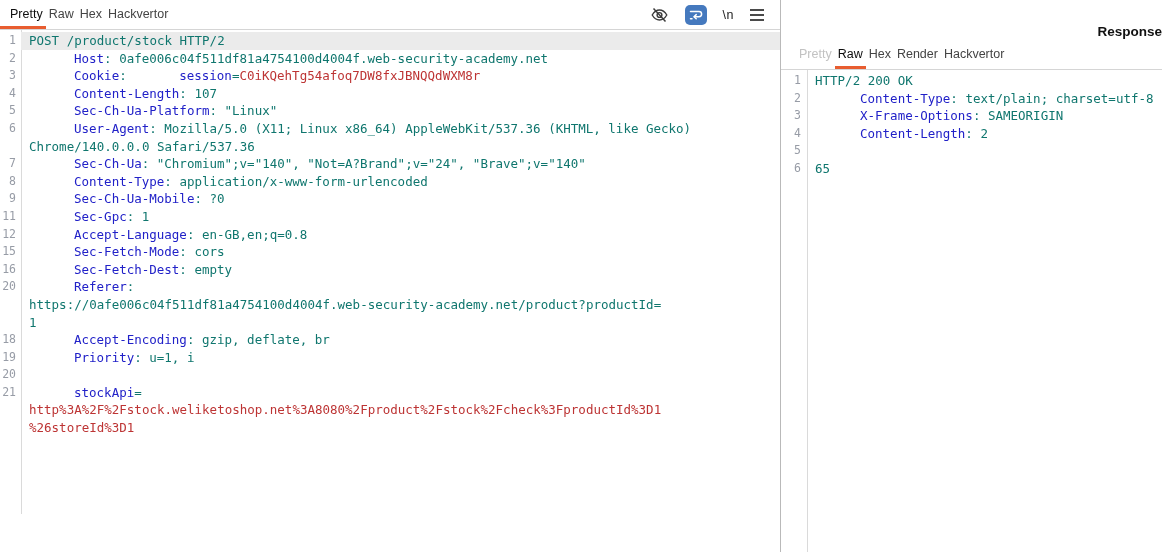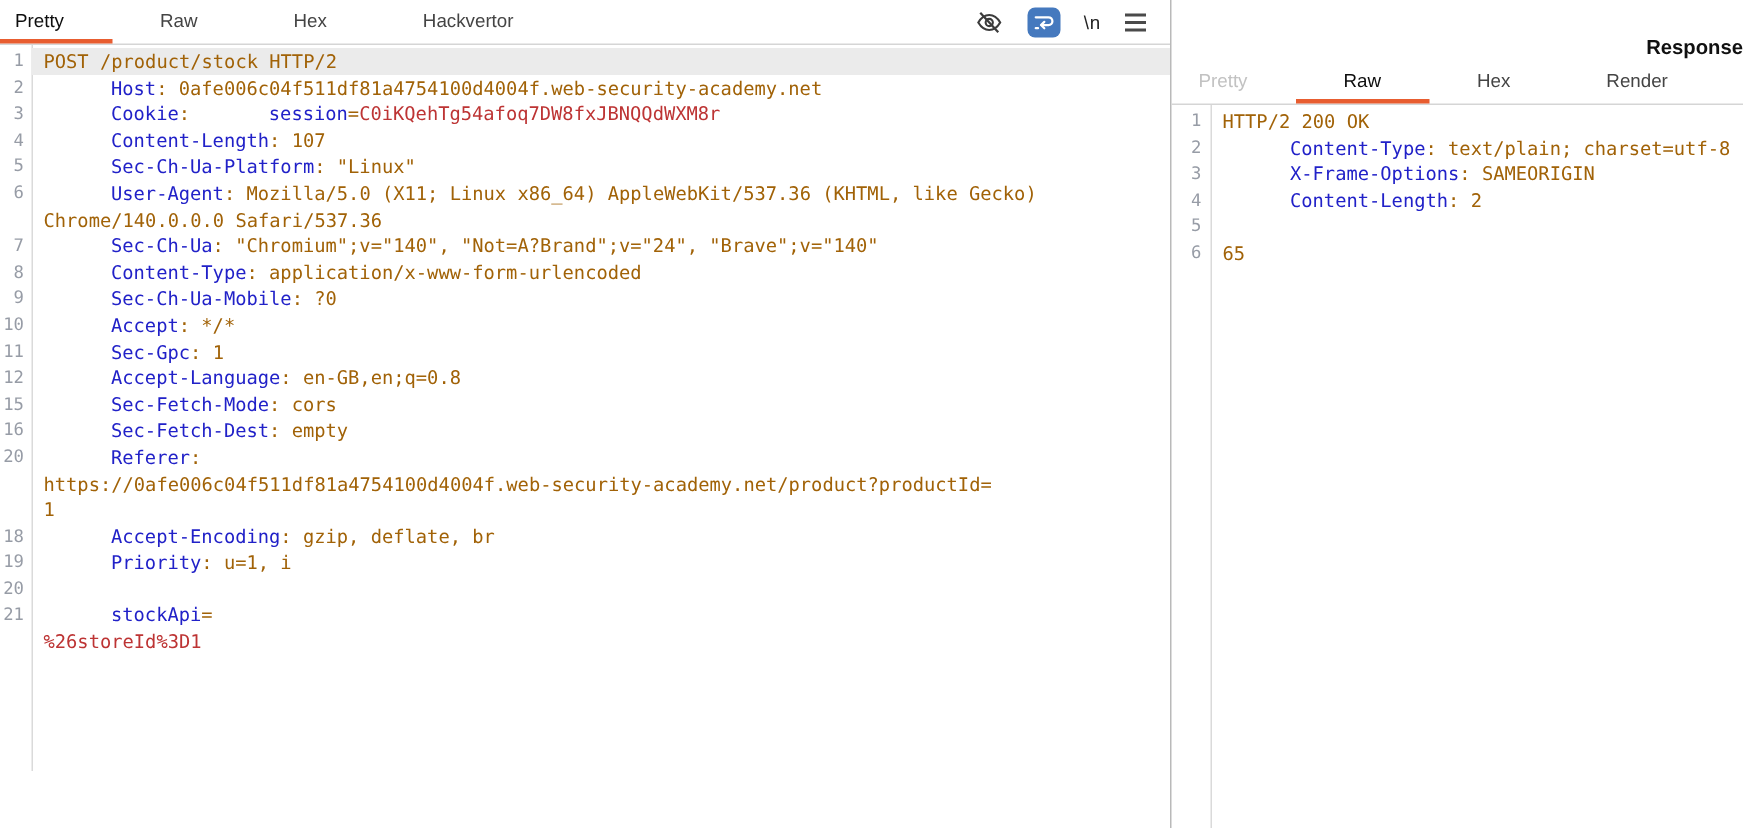--- a/index.html
+++ b/index.html
@@ -11,21 +11,21 @@
   .panel-request{left:0;width:780px;}
   .panel-response{left:781px;width:381px;}
   .v-divider{position:absolute;left:780px;top:0;width:1px;height:552px;background:#b9b9b9;}
 
   .panel-title{font-size:13.5px;font-weight:bold;color:#111;padding:24px 0 0 10px;height:16px;}
   .panel-response .panel-title{padding-left:16px;text-align:right;}
 
   .tab-bar{display:flex;align-items:stretch;height:29px;border-bottom:1px solid #d5d5d5;
            box-sizing:border-box;position:relative;margin-top:1px;}
   .panel-response .tab-bar{padding-left:8px;}
-  .tab{display:flex;align-items:center;padding:0 32px;font-size:12.5px;color:#444;
+  .tab{display:flex;align-items:center;padding:0 3px;font-size:12.5px;color:#444;
        border-bottom:3px solid transparent;box-sizing:border-box;cursor:default;text-align:center;}
   .tab:first-child{padding-left:10px;}
   .tab.active{color:#0d0d0d;border-bottom-color:#e85d30;}
   .tab.disabled{color:#c2c2c2;}
 
   .tab-icons{margin-left:auto;display:flex;align-items:center;gap:16px;padding-right:16px;}
   .icon-btn{display:flex;align-items:center;justify-content:center;}
   .wrap-chip{width:22px;height:20px;background:#4579be;border-radius:5px;
              display:flex;align-items:center;justify-content:center;}
   .nl-label{font-size:12.5px;color:#222;letter-spacing:0.5px;}
@@ -36,21 +36,21 @@
           font-size:12.5px;line-height:17.6px;padding-top:2px;height:480px;}
   .gutter-sep{position:absolute;top:0;bottom:-2px;width:1px;background:#dadada;z-index:0;}
   .panel-request .gutter-sep{left:21px;}
   .panel-response .gutter-sep{left:26px;}
   .ln-row{display:flex;height:17.6px;position:relative;z-index:1;}
   .ln-num{flex:0 0 21px;box-sizing:border-box;text-align:right;padding-right:5px;
           color:#979ca6;font-size:11.5px;}
   .panel-response .ln-num{flex-basis:26px;padding-right:6px;}
   .ln-text{flex:1;padding-left:8px;white-space:pre;overflow:hidden;}
   .ln-row.hl .ln-text{background:#ebebeb;}
-  .c-plain{color:#a16207;}
+  .c-plain{color:#0f766e;}
   .c-name{color:#2121c8;padding-left:45px;}
   .c-red{color:#bd3434;}
 </style>
 </head>
 <body>
 
 <div class="app">
 
   <div class="panel panel-request">
 
@@ -123,24 +123,20 @@
           </div>
           <div class="ln-row">
             <span class="ln-num">8</span>
             <span class="ln-text"><span class="c-name">Content-Type</span><span class="c-plain">: </span><span class="c-plain">application/x-www-form-urlencoded</span></span>
           </div>
           <div class="ln-row">
             <span class="ln-num">9</span>
             <span class="ln-text"><span class="c-name">Sec-Ch-Ua-Mobile</span><span class="c-plain">: </span><span class="c-plain">?0</span></span>
           </div>
           <div class="ln-row">
-            <span class="ln-num">10</span>
-            <span class="ln-text"><span class="c-name">Accept</span><span class="c-plain">: </span><span class="c-plain">*/*</span></span>
-          </div>
-          <div class="ln-row">
             <span class="ln-num">11</span>
             <span class="ln-text"><span class="c-name">Sec-Gpc</span><span class="c-plain">: </span><span class="c-plain">1</span></span>
           </div>
           <div class="ln-row">
             <span class="ln-num">12</span>
             <span class="ln-text"><span class="c-name">Accept-Language</span><span class="c-plain">: </span><span class="c-plain">en-GB,en;q=0.8</span></span>
           </div>
           <div class="ln-row">
             <span class="ln-num">15</span>
             <span class="ln-text"><span class="c-name">Sec-Fetch-Mode</span><span class="c-plain">: </span><span class="c-plain">cors</span></span>
@@ -169,20 +165,24 @@
             <span class="ln-num">19</span>
             <span class="ln-text"><span class="c-name">Priority</span><span class="c-plain">: </span><span class="c-plain">u=1, i</span></span>
           </div>
           <div class="ln-row">
             <span class="ln-num">20</span>
             <span class="ln-text"></span>
           </div>
           <div class="ln-row">
             <span class="ln-num">21</span>
             <span class="ln-text"><span class="c-name">stockApi</span><span class="c-plain">=</span></span>
+          </div>
+          <div class="ln-row">
+            <span class="ln-num"></span>
+            <span class="ln-text"><span class="c-red">http%3A%2F%2Fstock.weliketoshop.net%3A8080%2Fproduct%2Fstock%2Fcheck%3FproductId%3D1</span></span>
           </div>
           <div class="ln-row">
             <span class="ln-num"></span>
             <span class="ln-text"><span class="c-red">%26storeId%3D1</span></span>
           </div>
         </div>
     </div>
   </div>
 
   <div class="v-divider"></div>

